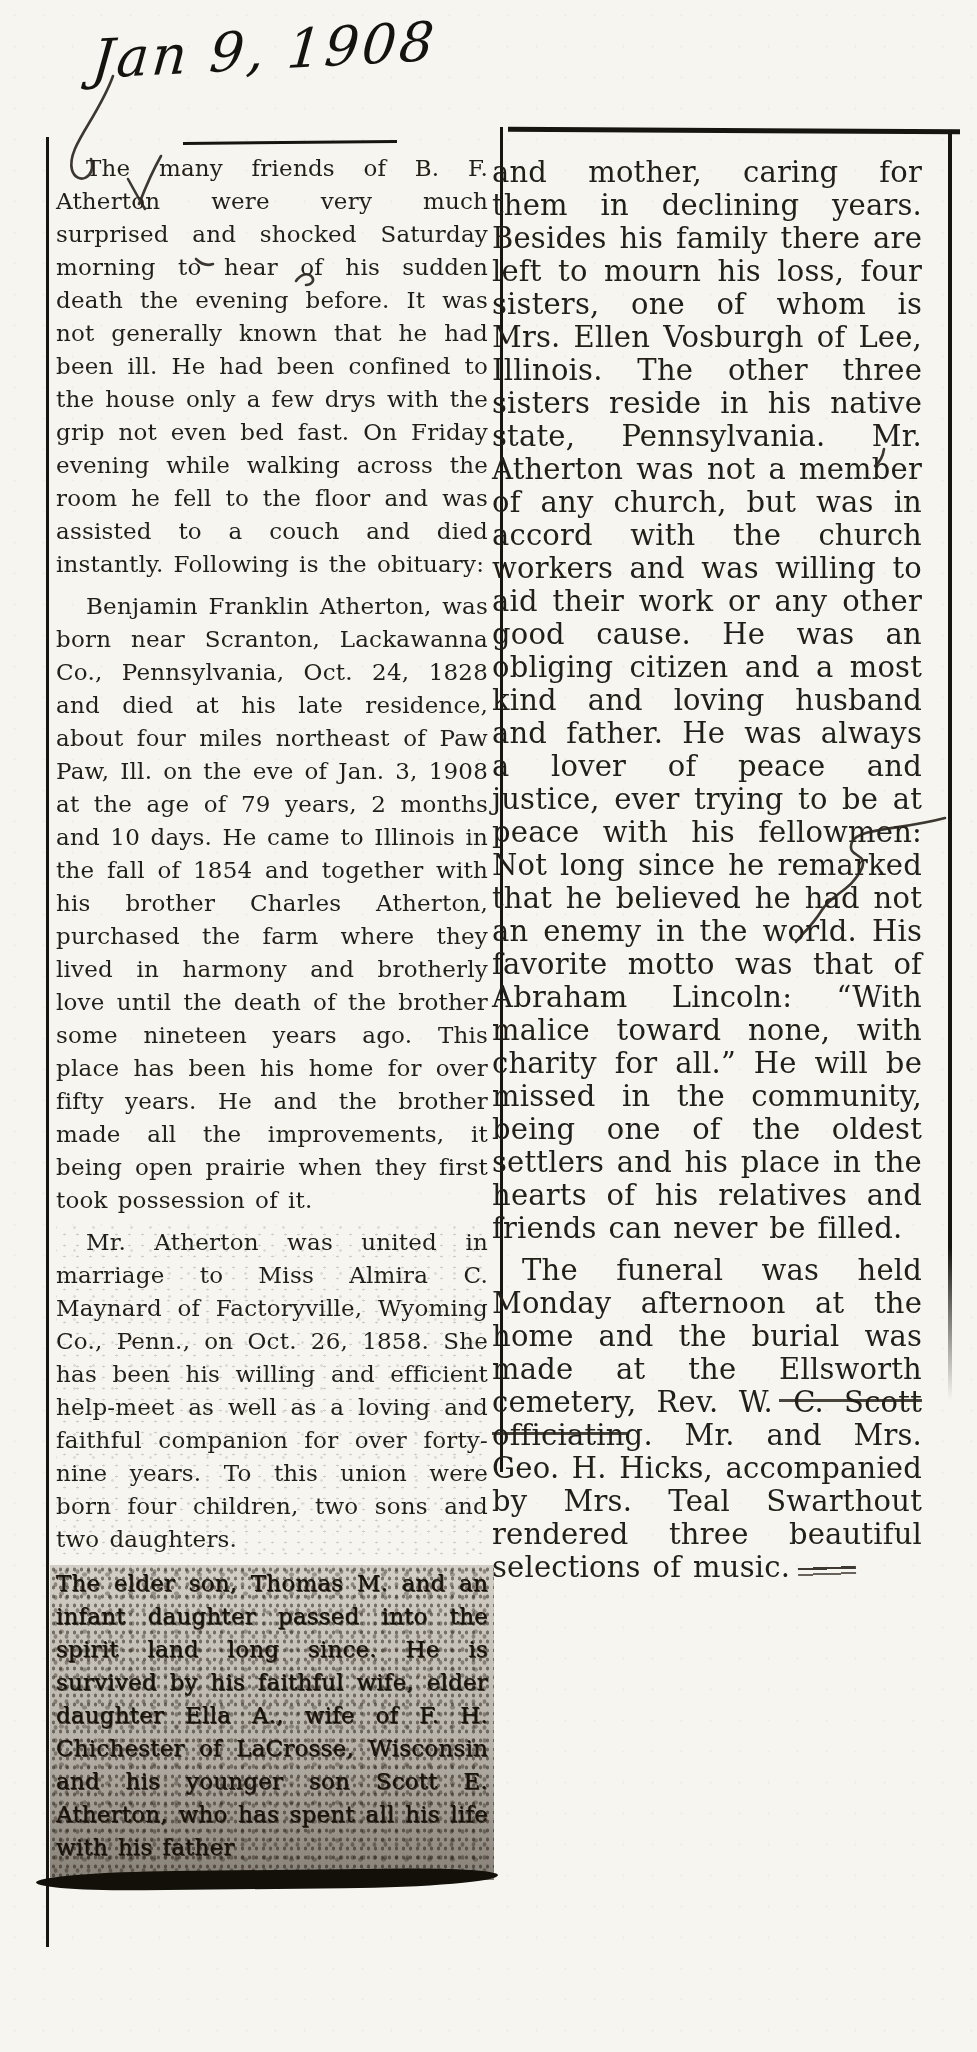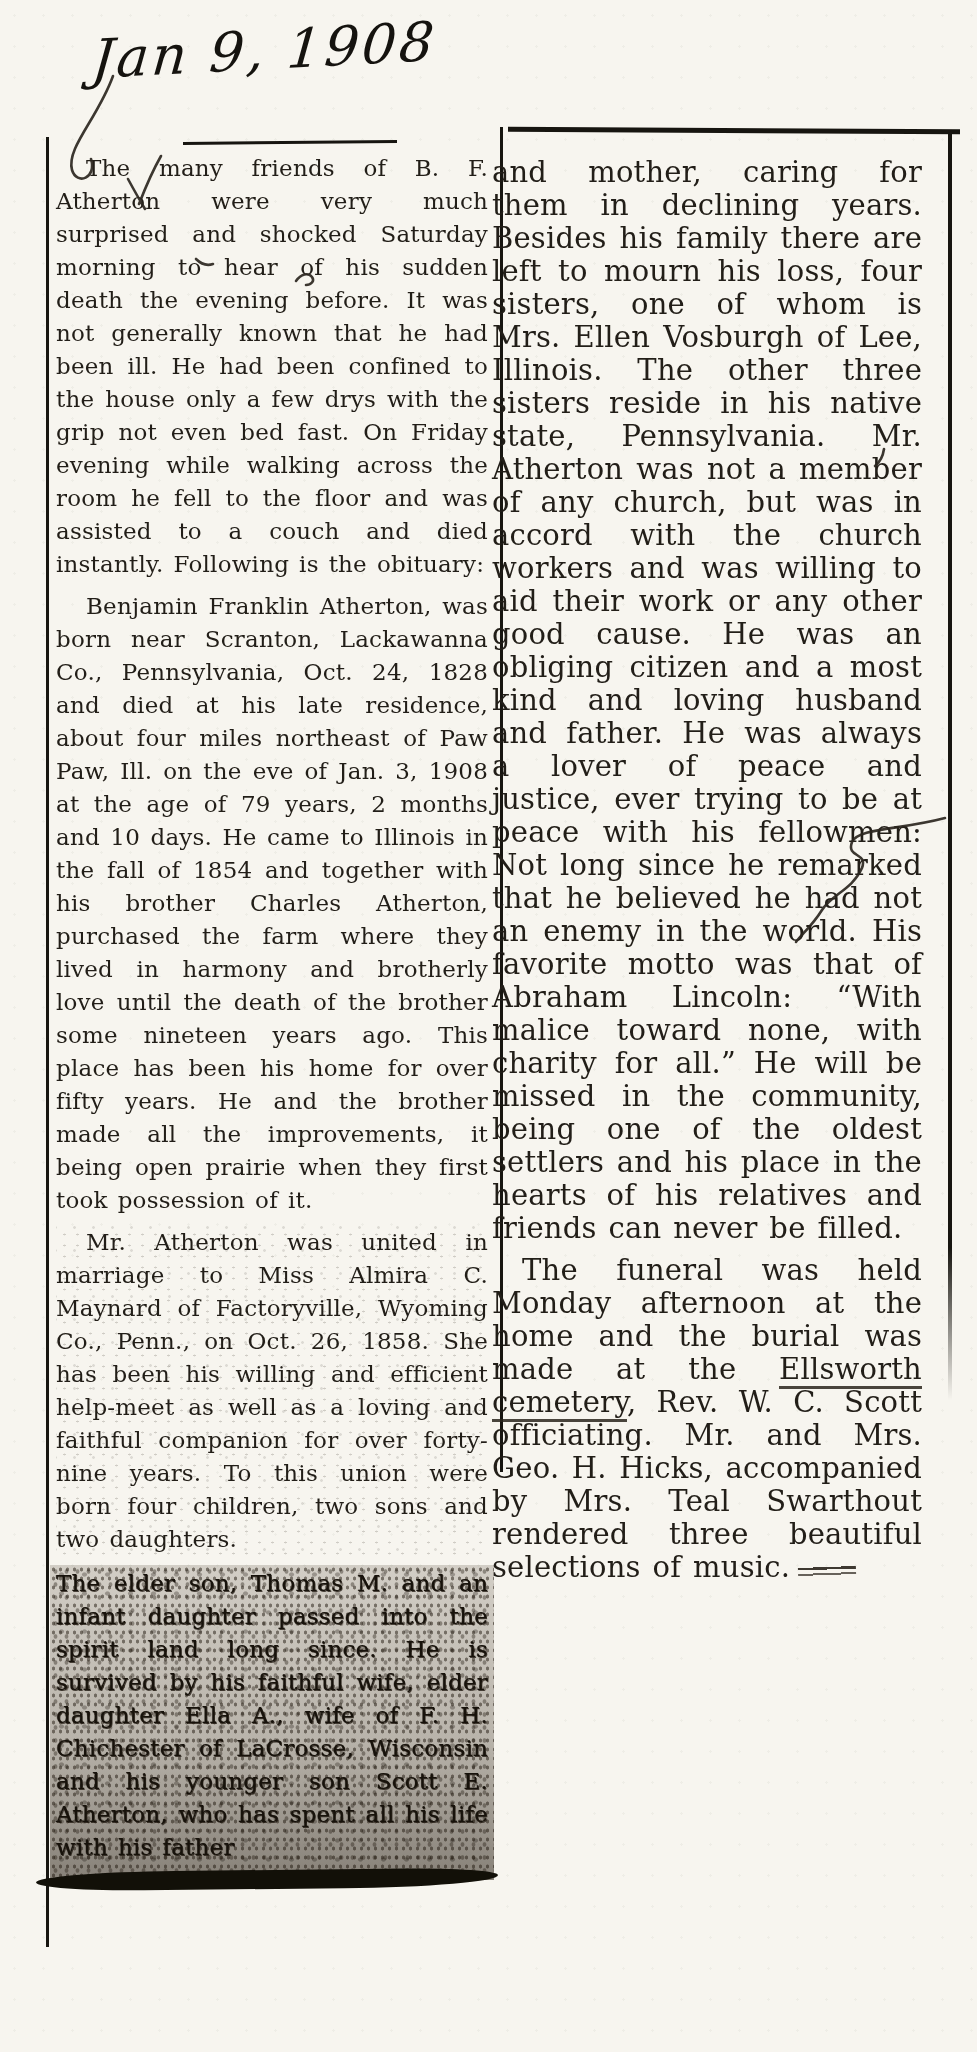--- a/index.html
+++ b/index.html
@@ -67,21 +67,21 @@
       linear-gradient(180deg,rgba(40,30,18,.06) 0%,rgba(40,30,18,.20) 55%,rgba(30,22,12,.45) 100%);
     background-size:7px 9px,11px 13px,23px 19px,100% 100%;
   }
   .smudge::after{
     content:"";position:absolute;left:-14px;right:-4px;bottom:-9px;height:19px;
     background:#121008;
     border-radius:45% 30% 50% 35% / 80% 60% 90% 70%;
     transform:rotate(-0.6deg);
   }
 
-  .pen-underline{border-bottom:3px solid rgba(42,36,28,.85);padding-bottom:0;}
+  .pen-underline{border-bottom:3px solid rgba(42,36,28,.85);padding-bottom:13px;}
   .pen-dash{
     display:inline-block;width:58px;height:12px;margin-left:8px;
     vertical-align:baseline;transform:rotate(-2deg);
     background:linear-gradient(180deg,
       transparent 2px,rgba(42,36,28,.9) 2px,rgba(42,36,28,.9) 4.5px,
       transparent 4.5px,transparent 8px,
       rgba(42,36,28,.7) 8px,rgba(42,36,28,.7) 10px,transparent 10px);
   }
 
   .pen-overlay{position:absolute;left:0;top:0;pointer-events:none;}

